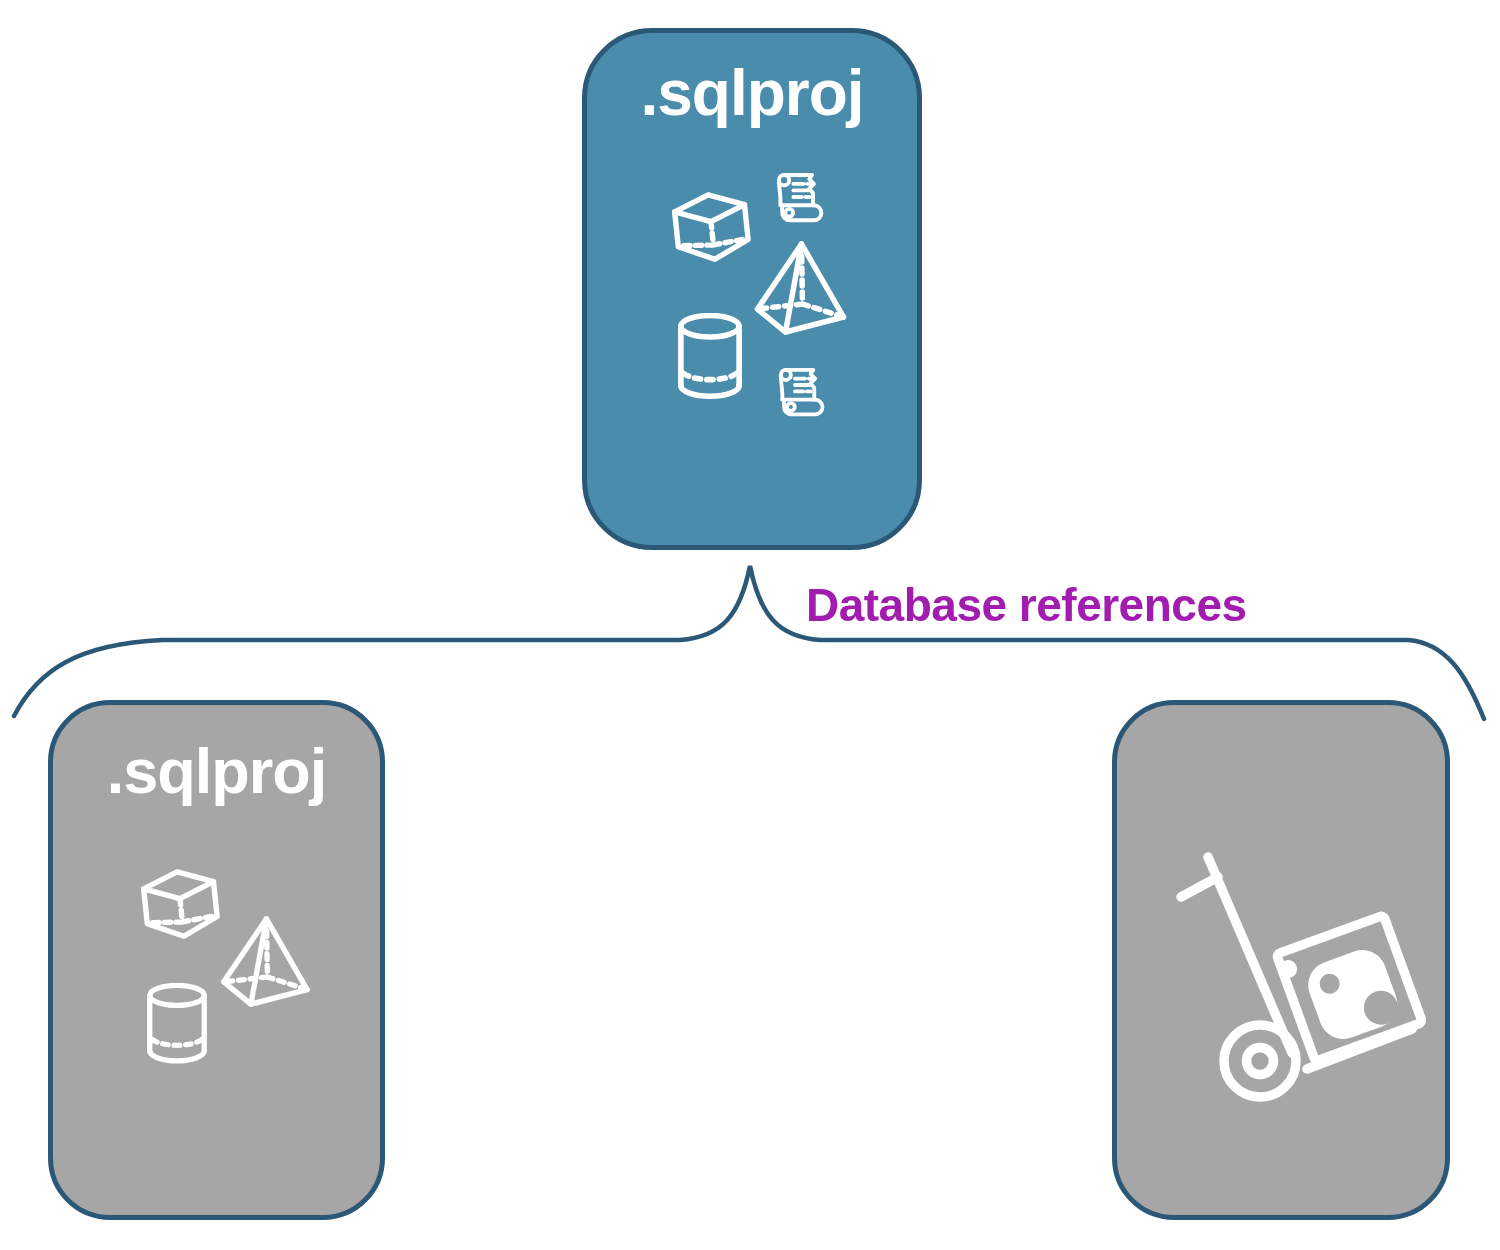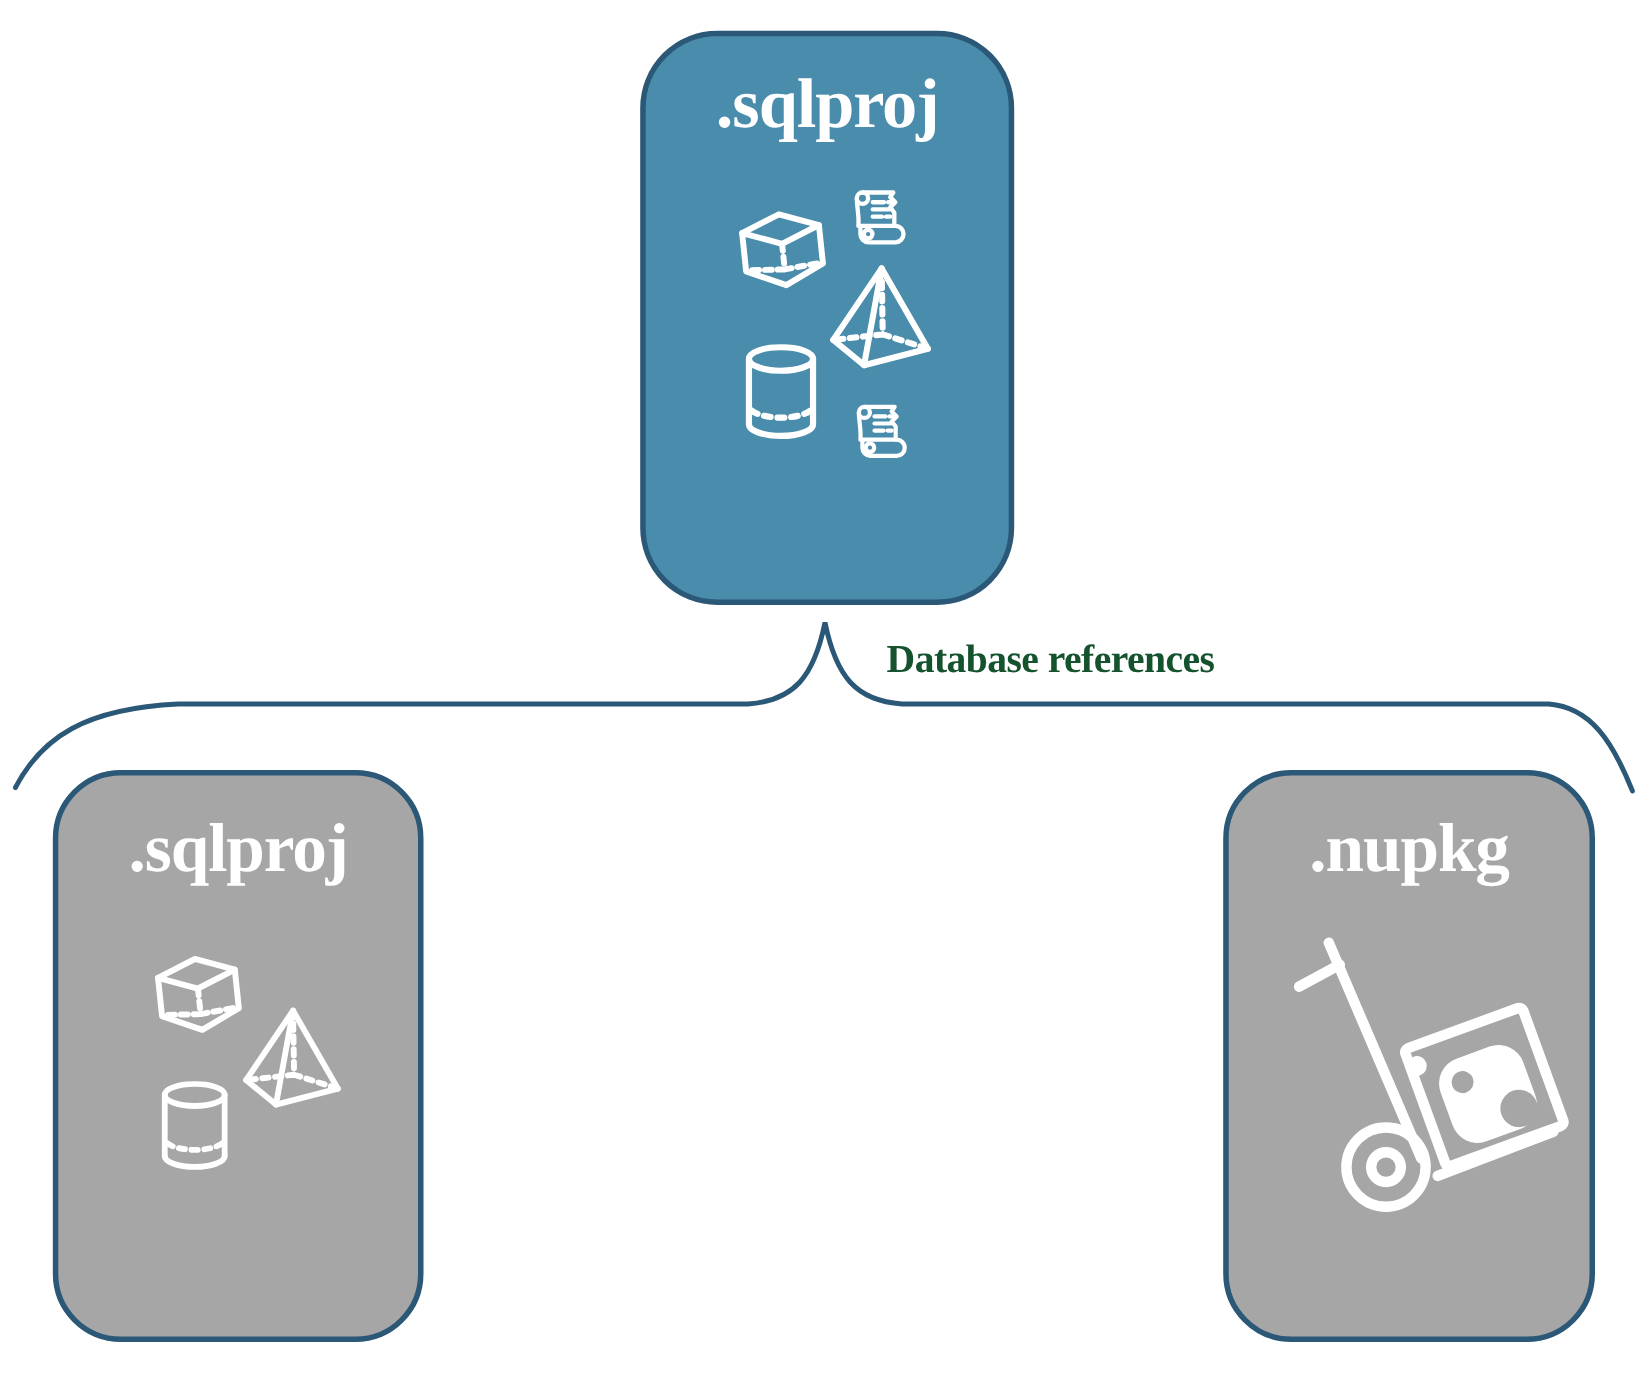--- a/index.html
+++ b/index.html
@@ -1,20 +1,20 @@
 <!DOCTYPE html>
 <html><head>
 <meta charset="utf-8">
 <style>
   html,body{margin:0;padding:0;background:#ffffff;}
   .canvas{
     position:relative;
     width:1500px;height:1250px;
     background:#ffffff;
-    font-family:Liberation Serif, serif;
+    font-family:Liberation Sans, sans-serif;
     overflow:hidden;
   }
   .node{
     position:absolute;
     box-sizing:border-box;
     border:5px solid #2B5877;
     border-radius:70px;
   }
   .node-top{
     left:582px;top:28px;width:340px;height:522px;
@@ -35,23 +35,23 @@
     font-weight:bold;
     letter-spacing:-1px;
     color:#ffffff;
     line-height:1.15;
   }
   .node-child .node-label{margin-top:30px;font-size:63px;}
   .icon{position:absolute;}
   .edge-label{
     position:absolute;
     left:806px;top:578px;
-    font-size:36px;
+    font-size:46px;
     font-weight:bold;
-    color:#14532d;
+    color:#a21caf;
     letter-spacing:-0.5px;
     white-space:nowrap;
   }
   .brace-svg{position:absolute;left:0;top:0;}
 </style>
 </head>
 <body>
 
 <div class="canvas">
 
@@ -149,19 +149,18 @@
     <svg class="icon" style="left:160px;top:208px" width="101" height="97" viewBox="0 0 100 100">
         <use href="#def-pyramid"></use>
       </svg>
     <svg class="icon" style="left:89px;top:278px" width="70" height="86" viewBox="0 0 70 90">
         <use href="#def-cylinder"></use>
       </svg>
   </div>
 
 
   <div class="node node-child node-child-3">
-    <div class="node-label">.nupkg</div>
     <svg class="icon" style="left:53px;top:140px" width="260" height="260" viewBox="0 0 260 260">
         <use href="#def-handtruck"></use>
       </svg>
   </div>
 
 </div>
 
 </body></html>

